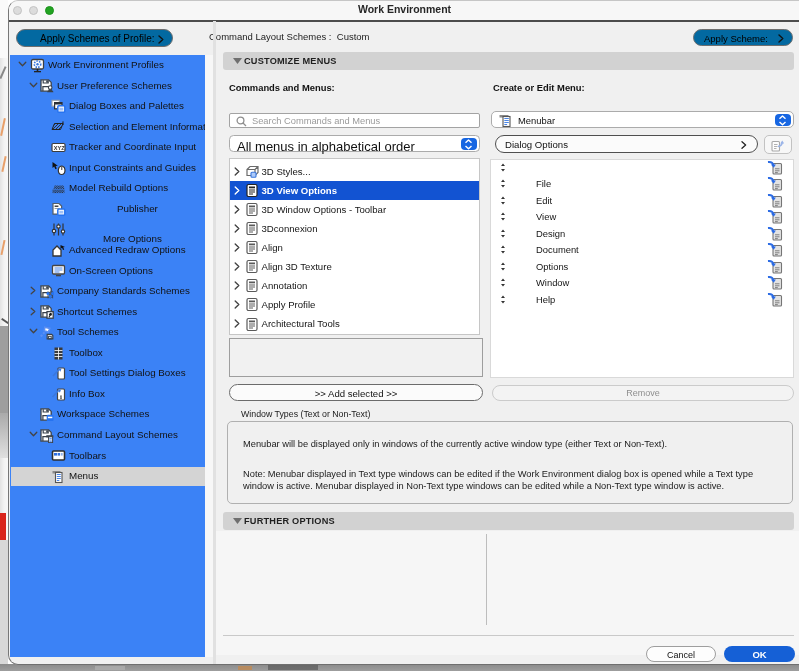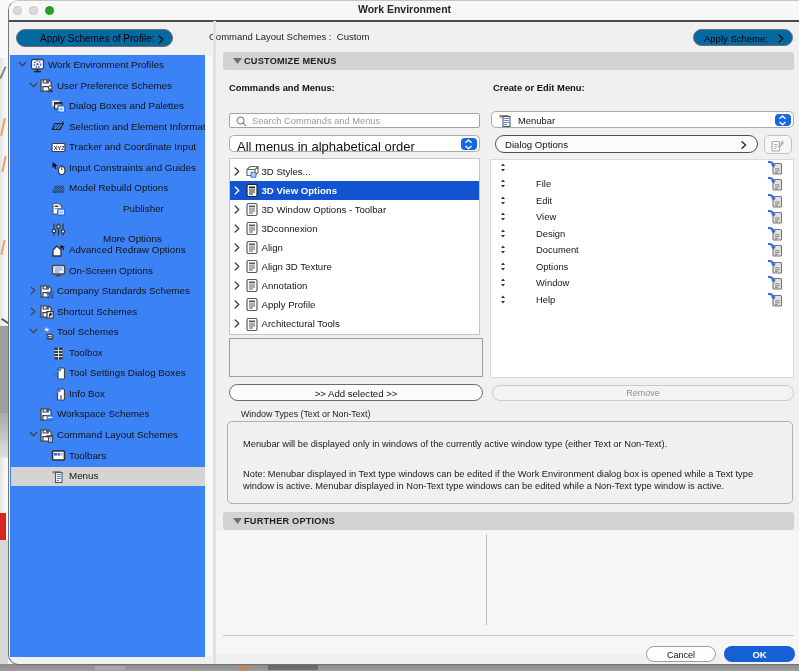--- a/index.html
+++ b/index.html
@@ -124,21 +124,21 @@
           <rect x="1.5" y="8.5" width="12" height="3.6" fill="url(#h2)"></rect>
         </svg></div>
       <div class="abs row-txt" style="left:59px;top:127.40000000000002px;">Model Rebuild Options</div>
       <div class="abs" style="left:41px;top:146.65px;width:15px;height:15px;"><svg width="15" height="15" viewBox="0 0 15 15">
           <path d="M2 1.5 h6 l2.6 2.6 v8 H2 z" fill="#fff" stroke="#555e68" stroke-width="1.2"></path>
           <path d="M3.6 4.3 h3.8" stroke="#444" stroke-width="1.6"></path>
           <path d="M3.6 6.5 h5" stroke="#9aa0a6" stroke-width="1"></path>
           <rect x="6.8" y="7" width="7" height="6.2" rx="1" fill="#eaf1fd" stroke="#2673f0" stroke-width="1.5"></rect>
           <rect x="8.4" y="9" width="3.8" height="2.4" fill="#9fc0f7"></rect>
         </svg></div>
-      <div class="abs row-txt" style="left:70px;top:147.95000000000002px;padding-left:43px;">Publisher</div>
+      <div class="abs row-txt" style="left:64px;top:147.95000000000002px;padding-left:43px;">Publisher</div>
       <div class="abs" style="left:41px;top:167.20000000000002px;width:15px;height:15px;"><svg width="15" height="15" viewBox="0 0 15 15">
           <path d="M3 1.5 v12 M7.5 1.5 v12 M12 1.5 v12" stroke="#333" stroke-width="1.2"></path>
           <circle cx="3" cy="9" r="1.7" fill="#fff" stroke="#333" stroke-width="1.2"></circle>
           <circle cx="7.5" cy="4.5" r="1.7" fill="#fff" stroke="#333" stroke-width="1.2"></circle>
           <circle cx="12" cy="9.5" r="1.7" fill="#fff" stroke="#333" stroke-width="1.2"></circle>
         </svg></div>
       <div class="abs row-txt" style="left:59px;top:178px;padding-left:34px;">More Options</div>
       <div class="abs" style="left:41px;top:187.75000000000003px;width:15px;height:15px;"><svg width="15" height="15" viewBox="0 0 15 15">
           <path d="M2 13 v-6 l4-4 l4 4 v6 z" fill="#fff" stroke="#333" stroke-width="1.3"></path>
           <path d="M9.5 2 v4 l1.5-1.2 l1 2.2 l1.2-.6 l-1-2.1 l1.8-.3 z" fill="#111"></path>

